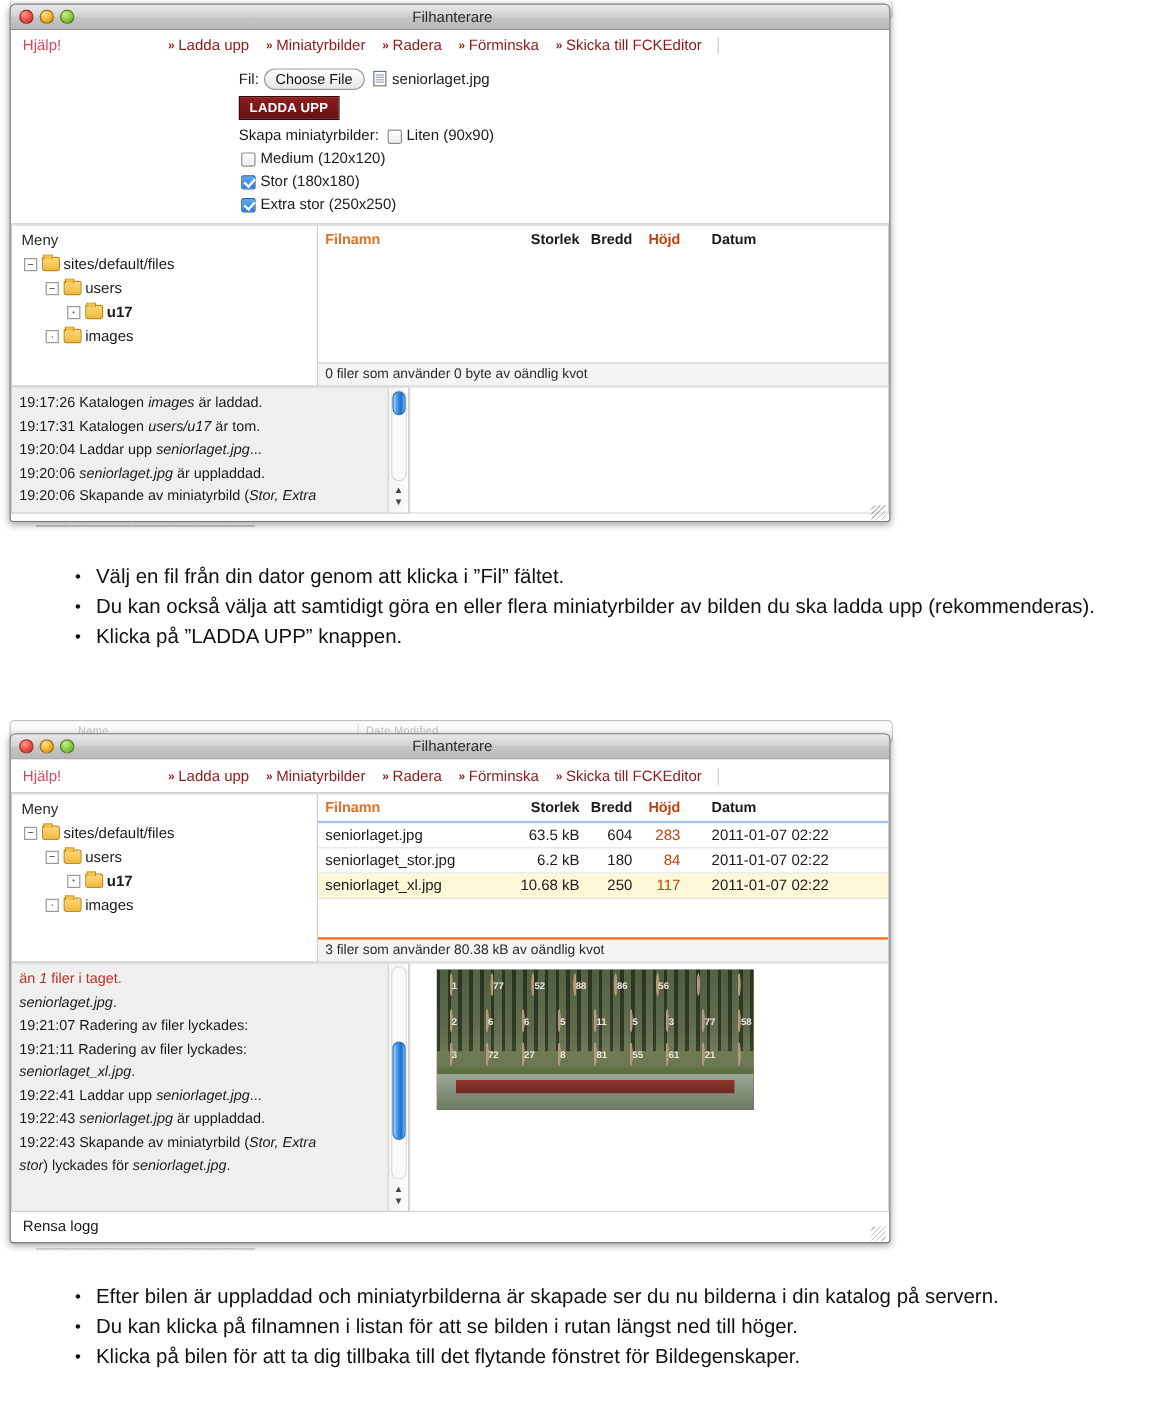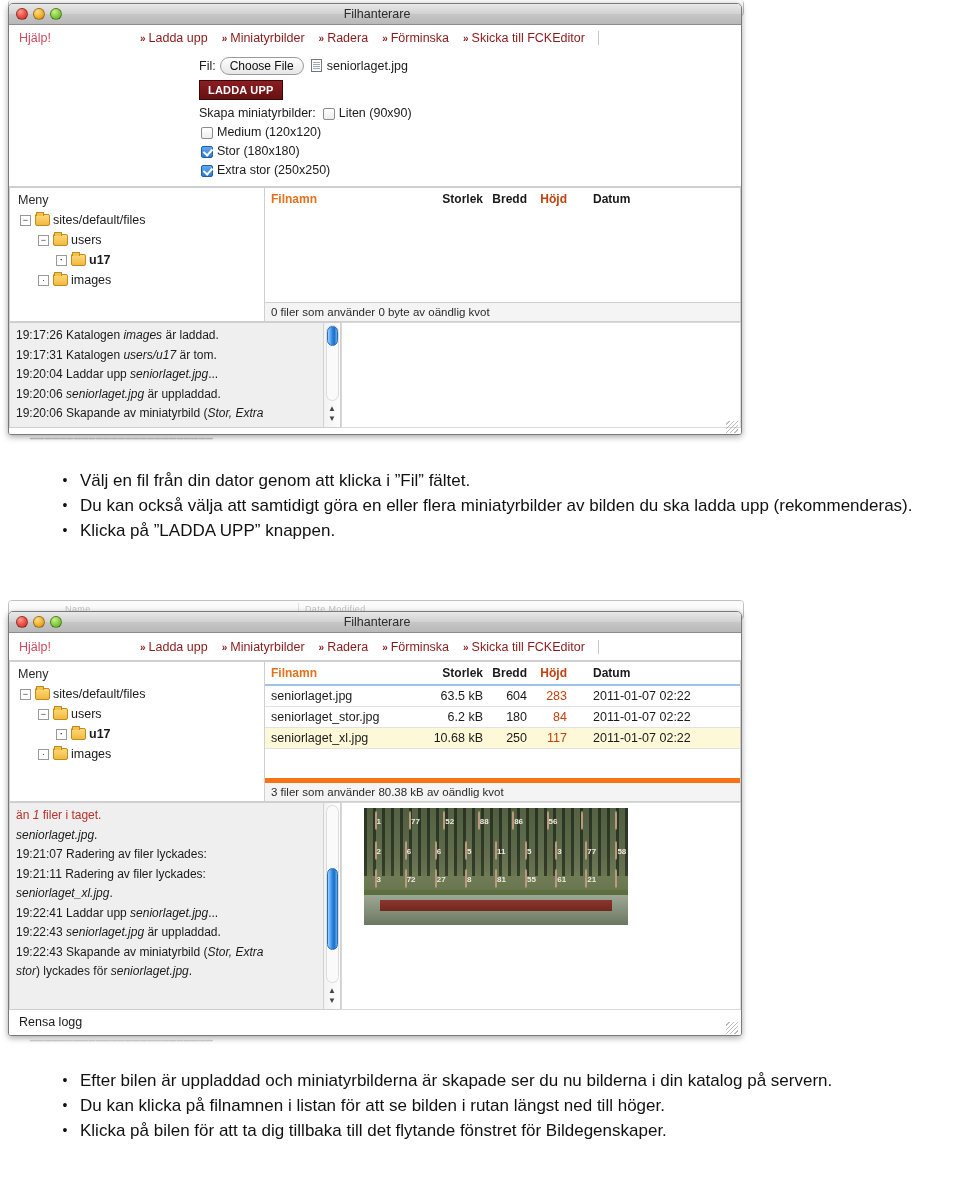--- a/index.html
+++ b/index.html
@@ -152,21 +152,21 @@
   .col-w    { flex: 0 0 44px; text-align:right; color:#1a1a1a;}
   .col-h    { flex: 0 0 40px; text-align:right; color:#c2410c;}
   .col-date { flex: 1 1 auto; text-align:left; padding-left:26px; color:#1a1a1a;}
   .file-row {
     display:flex; font-size:12.5px; padding: 3px 6px; border-bottom:1px solid #e2e2e2; color:#1a1a1a;
   }
   .file-row.hl { background:#fcf8d8; }
   .file-row .col-name { color:#1a1a1a; font-weight:normal; }
   .list-body { flex:1 1 auto; }
   .list-status {
-    border-top:5px solid #f97316;
+    border-top:2px solid #f97316;
     background:#f4f4f4; font-size:11.5px; color:#2a2a2a; padding: 3px 6px;
   }
 
   
   .log-wrap { display:flex; }
   .log-pane {
     border:1px solid #cfcfcf; background:#efefef; position:relative;
     font-size:12px; color:#1a1a1a; padding: 3px 6px; overflow:hidden;
   }
   .log-line { line-height:19.5px; white-space:nowrap; }

